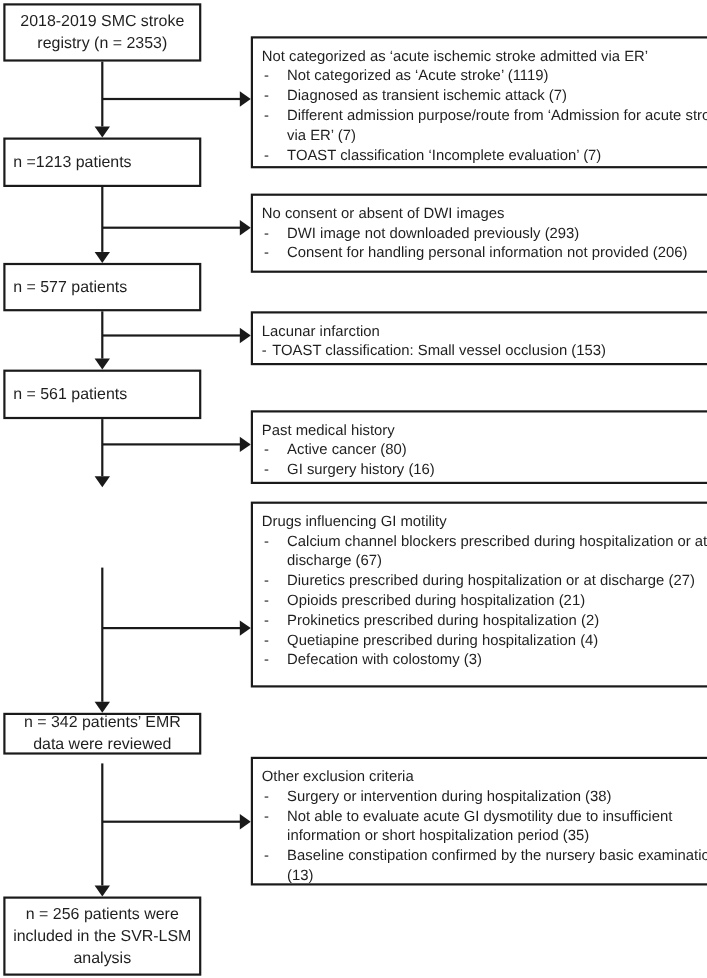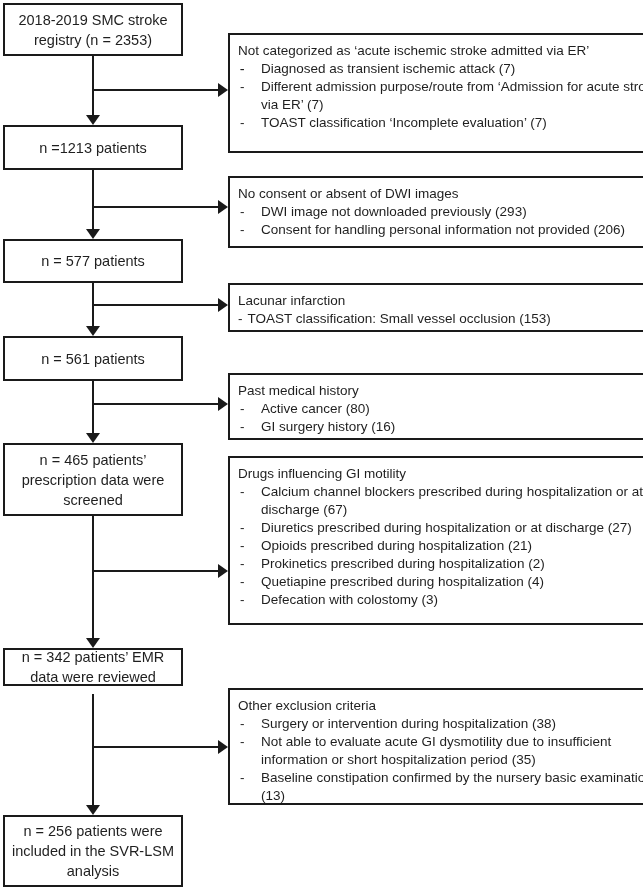--- a/index.html
+++ b/index.html
@@ -9,21 +9,21 @@
   }
   *{margin:0;padding:0;box-sizing:border-box;}
   html,body{background:var(--background);}
   body{font-family:"Liberation Sans","DejaVu Sans",sans-serif;color:var(--text);}
   .canvas{position:relative;width:643px;height:889px;background:var(--background);overflow:hidden;}
 
   
   .lbox{
     position:absolute;left:3px;width:180px;
     border:2px solid var(--border);background:var(--background);
-    display:flex;align-items:center;justify-content:center;
+    display:flex;align-items:center;
     text-align:center;font-size:14.5px;line-height:20px;
     padding:2px 7px;
   }
 
   
   .rbox{
     position:absolute;left:228px;width:444px;
     border:2px solid var(--border);background:var(--background);
     font-size:13.5px;line-height:18px;
     padding:7px 10px 4px 8px;
@@ -58,23 +58,20 @@
     </div>
   <div class="lbox" style="top:125px;height:45px">
       <span>n =1213 patients</span>
     </div>
   <div class="lbox" style="top:239px;height:44px">
       <span>n = 577 patients</span>
     </div>
   <div class="lbox" style="top:336px;height:45px">
       <span>n = 561 patients</span>
     </div>
-  <div class="lbox" style="top:443px;height:73px">
-      <span>n = 465 patients’ prescription data were screened</span>
-    </div>
   <div class="lbox" style="top:648px;height:38px">
       <span>n = 342 patients’ EMR data were reviewed</span>
     </div>
   <div class="lbox" style="top:815px;height:72px">
       <span>n = 256 patients were included in the SVR-LSM analysis</span>
     </div>
 
   <div class="vline" style="top:56px;height:59px"></div>
   <div class="vline" style="top:170px;height:59px"></div>
   <div class="vline" style="top:283px;height:43px"></div>
@@ -98,21 +95,21 @@
 
   <div class="ahead-right" style="top:83px"></div>
   <div class="ahead-right" style="top:200px"></div>
   <div class="ahead-right" style="top:298px"></div>
   <div class="ahead-right" style="top:397px"></div>
   <div class="ahead-right" style="top:564px"></div>
   <div class="ahead-right" style="top:740px"></div>
 
   <div class="rbox" style="top:33px;height:120px">
     <div class="rtitle">Not categorized as ‘acute ischemic stroke admitted via ER’</div>
-    <div class="item"><span class="dash">-</span></div>
+    <div class="item"><span class="dash">-</span><span>Not categorized as ‘Acute stroke’ (1119)</span></div>
     <div class="item"><span class="dash">-</span><span>Diagnosed as transient ischemic attack (7)</span></div>
     <div class="item"><span class="dash">-</span><span>Different admission purpose/route from ‘Admission for acute stroke via ER’ (7)</span></div>
     <div class="item"><span class="dash">-</span><span>TOAST classification ‘Incomplete evaluation’ (7)</span></div>
   </div>
 
   <div class="rbox" style="top:176px;height:72px">
     <div class="rtitle">No consent or absent of DWI images</div>
     <div class="item"><span class="dash">-</span><span>DWI image not downloaded previously (293)</span></div>
     <div class="item"><span class="dash">-</span><span>Consent for handling personal information not provided (206)</span></div>
   </div>

